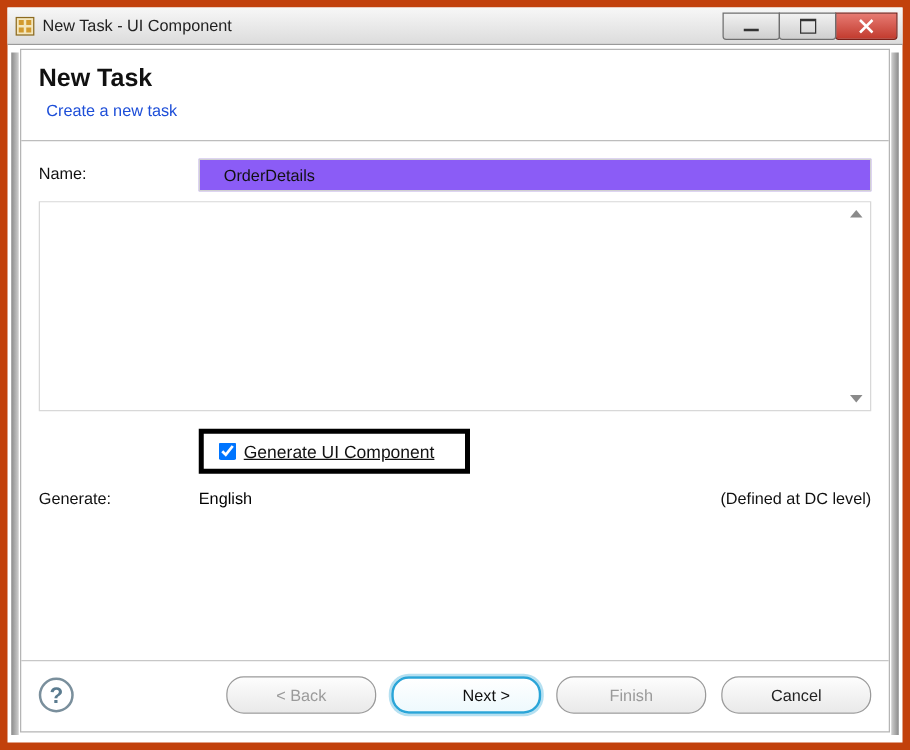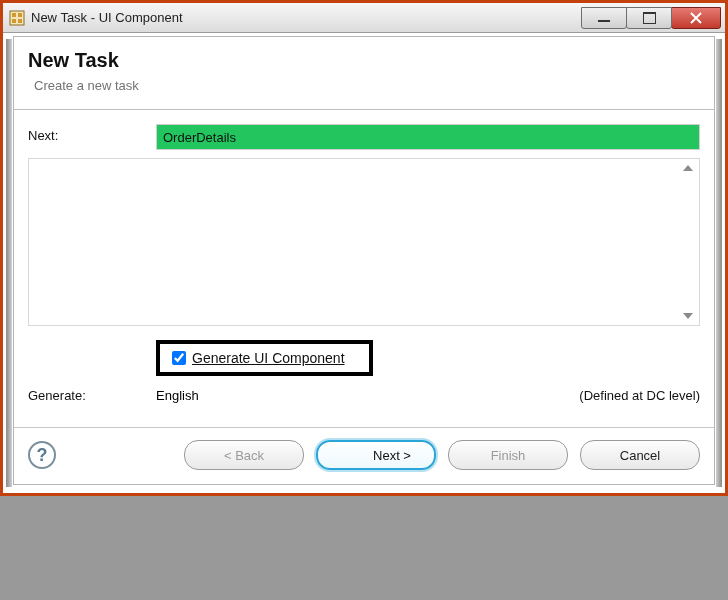--- a/index.html
+++ b/index.html
@@ -6,23 +6,23 @@
   body {
     margin: 0;
     padding: 0;
     font-family: "Segoe UI", Tahoma, sans-serif;
     background: #999;
     width: 728px;
     height: 600px;
     overflow: hidden;
   }
   .outer-frame {
-    border: 3px solid #c2410c;
+    border: 6px solid #c2410c;
     width: 728px;
-    height: 496px;
+    height: 600px;
     background: #fff;
     position: relative;
   }
   .shadow-left {
     position: absolute;
     left: 3px; top: 36px; bottom: 6px;
     width: 6px;
     background: linear-gradient(to right, #8a8a8a, #cfcfcf);
   }
   .shadow-right {
@@ -103,21 +103,21 @@
     padding: 8px 14px 12px 14px;
   }
   .header-title {
     font-size: 20px;
     font-weight: 600;
     color: #111;
     margin: 4px 0 6px 0;
   }
   .header-sub {
     font-size: 13px;
-    color: #737373;
+    color: #1d4ed8;
     margin-left: 6px;
   }
   .divider {
     height: 1px;
     background: #bdbdbd;
     margin: 4px 0 8px 0;
   }
   .form-area {
     padding: 6px 14px 8px 14px;
     flex: 1 1 auto;
@@ -134,23 +134,23 @@
     color: #111;
     padding-top: 4px;
   }
   .field-col {
     flex: 1 1 auto;
     position: relative;
   }
   .text-input {
     width: 100%;
     border: 1px solid #d0d0d0;
-    background: #22c55e;
-    font-size: 13px;
-    padding: 4px 6px;
+    background: #8b5cf6;
+    font-size: 13px;
+    padding: 4px 19px;
     height: 26px;
     color: #111;
   }
   .textarea-wrap {
     position: relative;
     width: 100%;
     height: 168px;
     border: 1px solid #d8d8d8;
     background: #fff;
   }
@@ -282,21 +282,21 @@
 
     <div class="header-area">
       <div class="header-title">New Task</div>
       <div class="header-sub">Create a new task</div>
     </div>
     <div class="divider"></div>
 
     <div class="form-area">
 
       <div class="row">
-        <div class="label-col">Next:</div>
+        <div class="label-col">Name:</div>
         <div class="field-col">
           <input class="text-input" type="text" value="OrderDetails" style="">
         </div>
       </div>
 
       <div class="row">
         <div class="field-col">
           <div class="textarea-wrap">
             <textarea class="textarea-inner" style=""></textarea>
             <div class="scroll-arrow up"></div>

